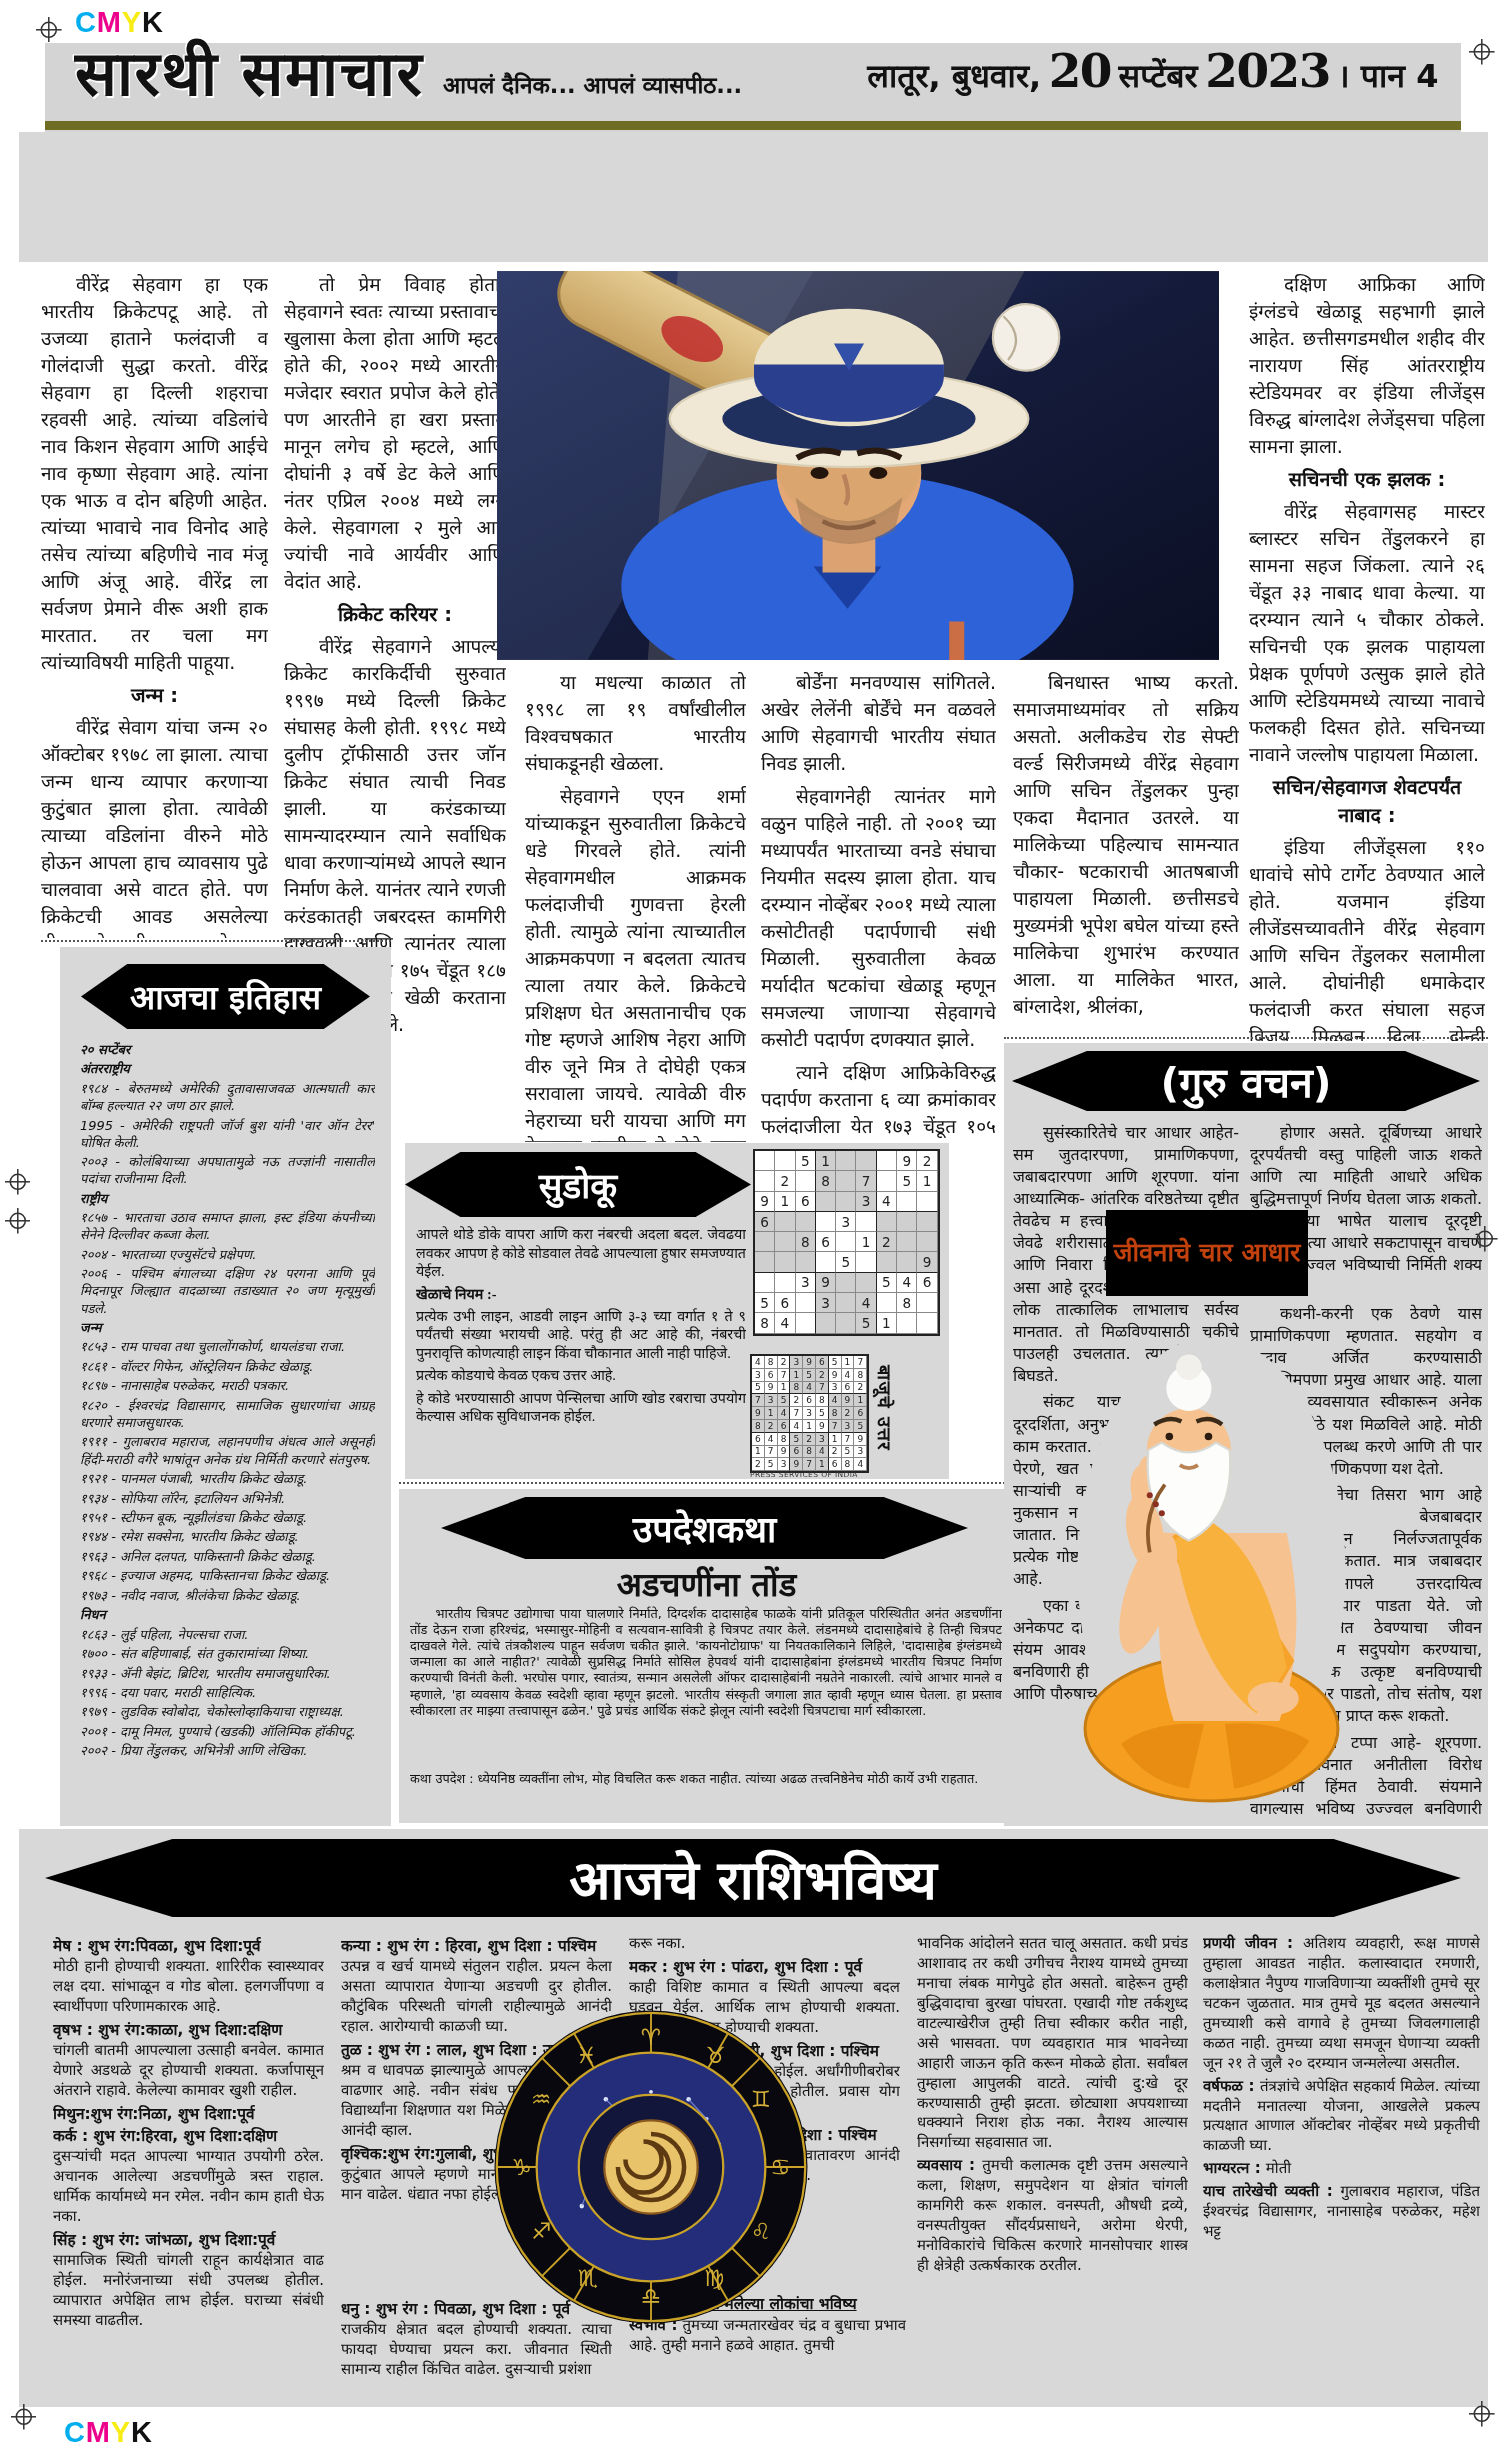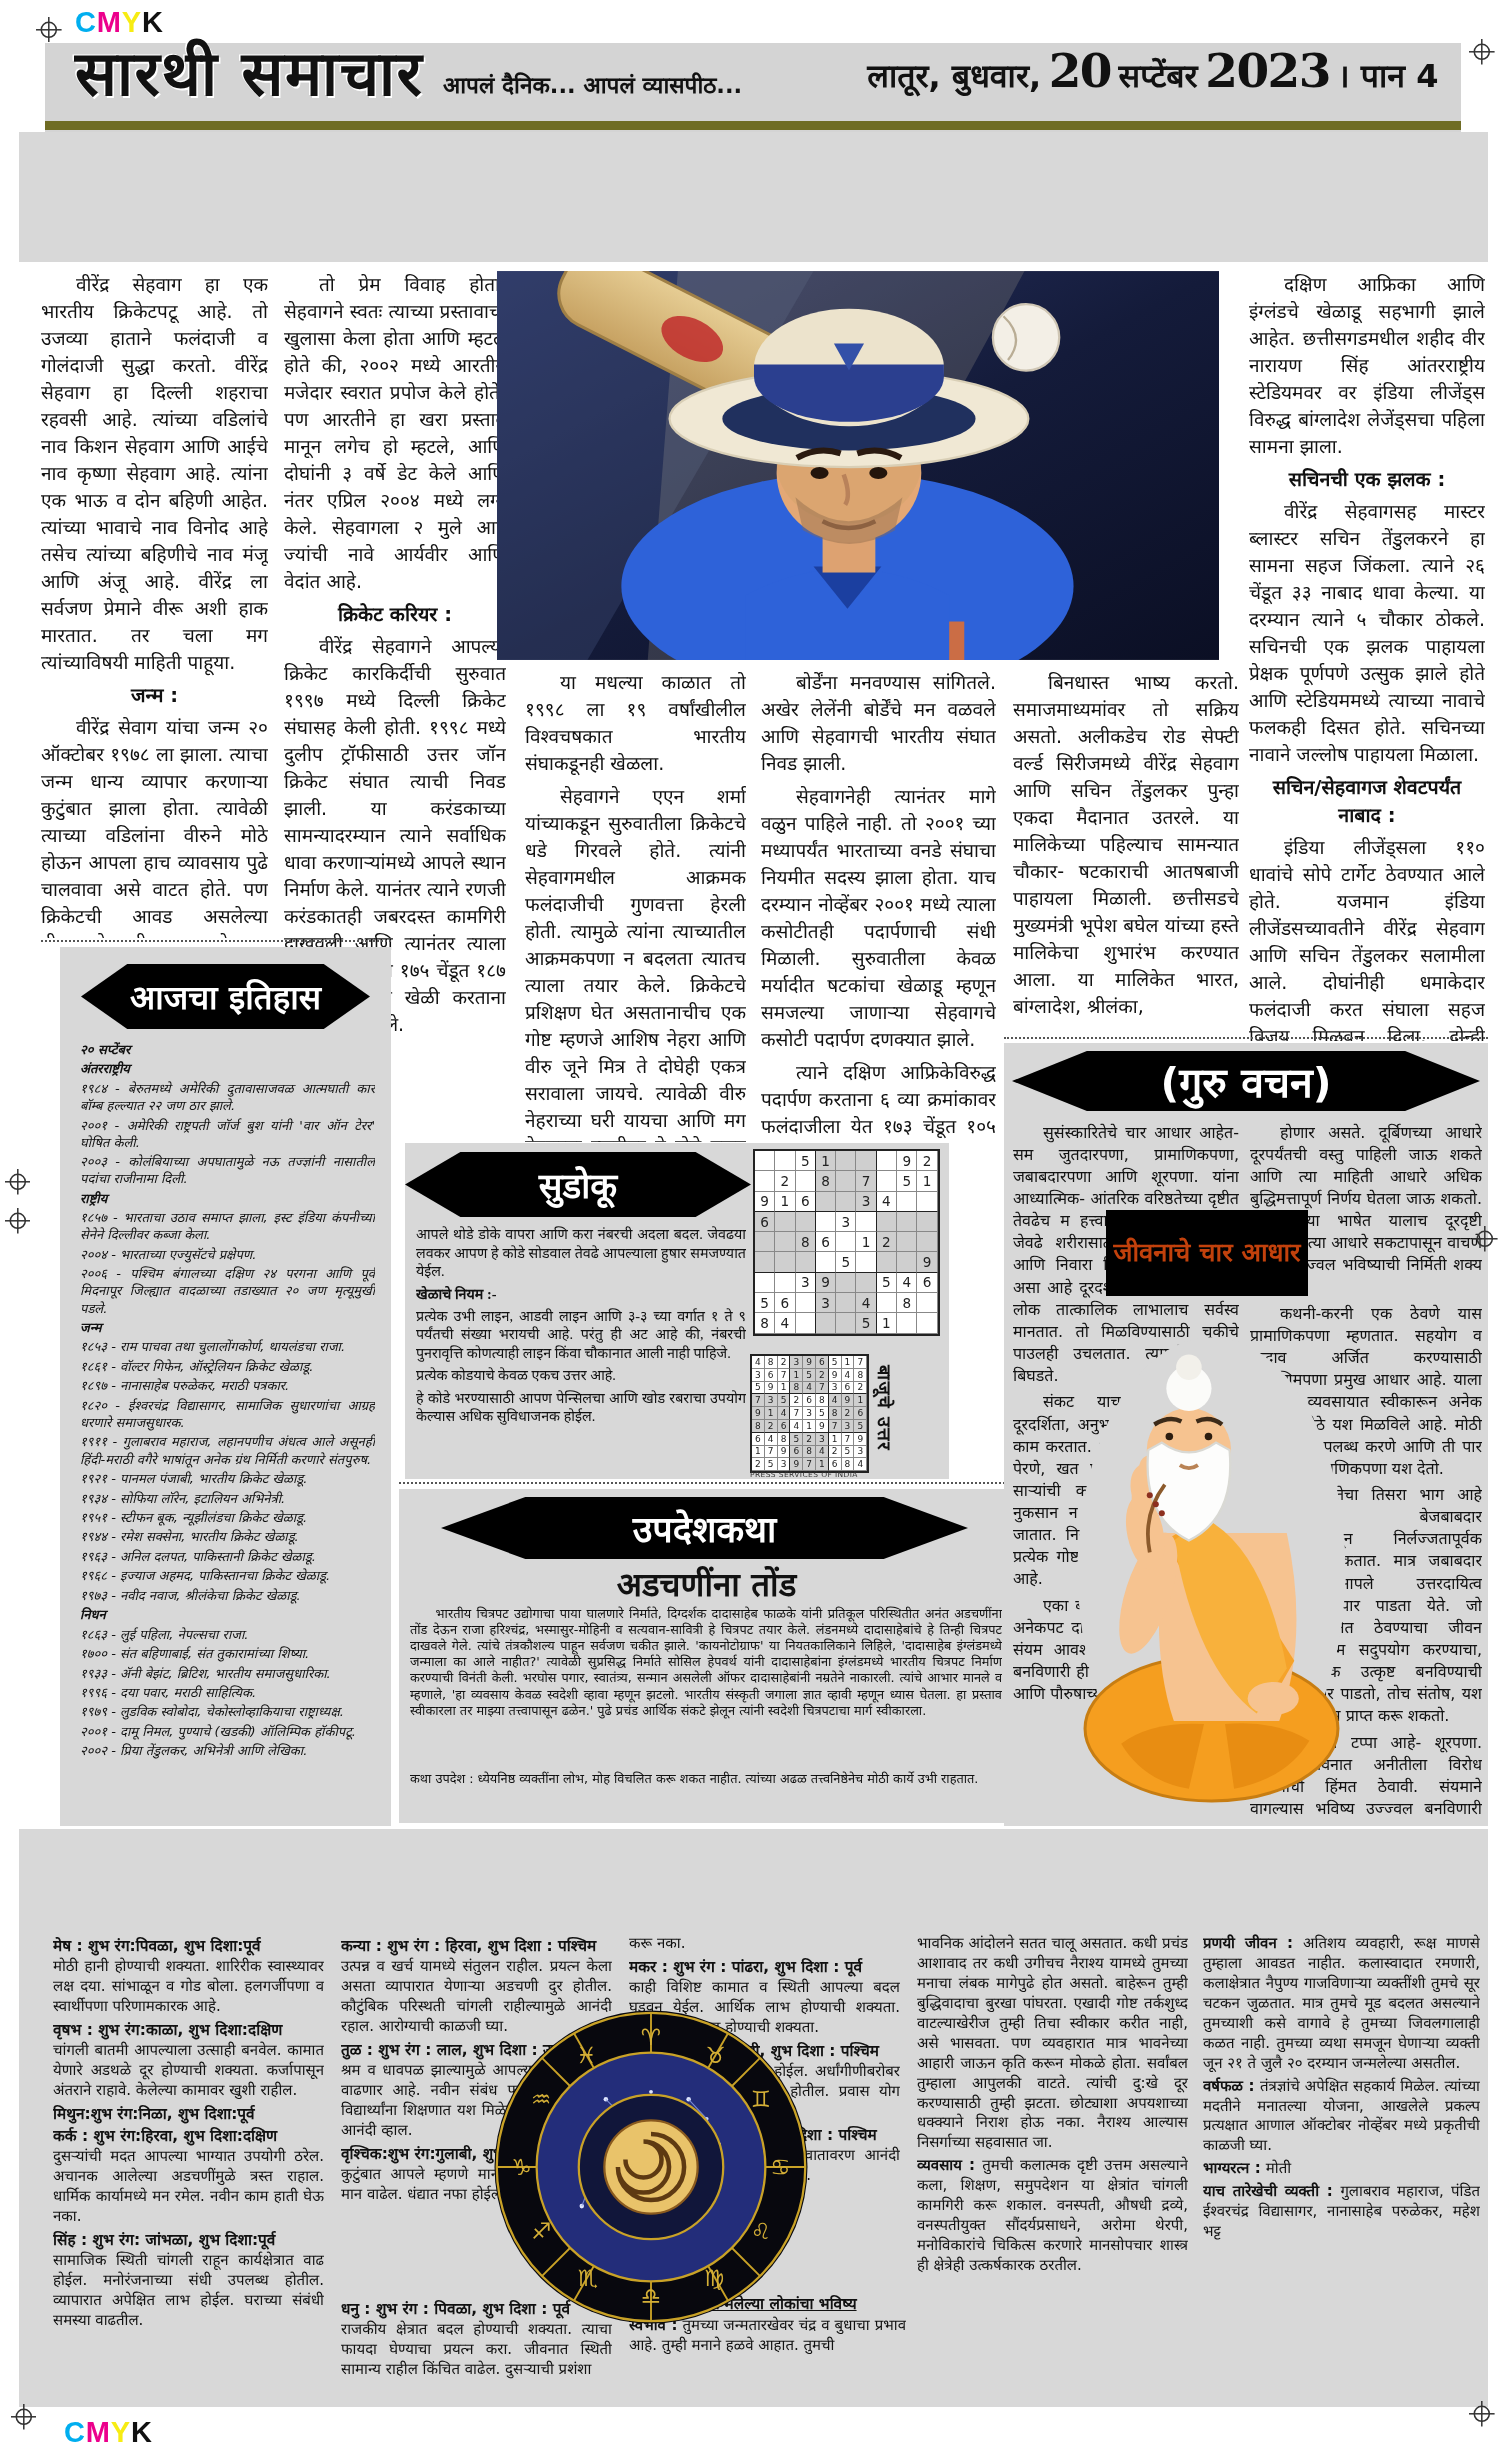--- a/index.html
+++ b/index.html
@@ -194,21 +194,21 @@
   <div class="dashes" style="left:41px;top:940px;width:350px"></div>
   <div class="dashes" style="left:1004px;top:1037px;width:484px"></div>
   <div class="dashes" style="left:399px;top:1482px;width:614px"></div>
 
   <div class="abs gray" style="left:60px;top:947px;width:331px;height:879px"></div>
   <div class="banner" style="left:81px;top:964px;width:289px;height:65px;font-size:33px">आजचा इतिहास</div>
   <div id="history-list">
       <div class="hitem bold">२० सप्टेंबर</div>
       <div class="hitem bold">अंतरराष्ट्रीय</div>
       <div class="hitem">१९८४ - बेरुतमध्ये अमेरिकी दुतावासाजवळ आत्मघाती कार बॉम्ब हल्ल्यात २२ जण ठार झाले.</div>
-      <div class="hitem">२००१ - अमेरिकी राष्ट्रपती जॉर्ज बुश यांनी 'वार ऑन टेरर' घोषित केली.</div>
+      <div class="hitem">1995 - अमेरिकी राष्ट्रपती जॉर्ज बुश यांनी 'वार ऑन टेरर' घोषित केली.</div>
       <div class="hitem">२००३ - कोलंबियाच्या अपघातामुळे नऊ तज्ज्ञांनी नासातील पदांचा राजीनामा दिली.</div>
       <div class="hitem bold">राष्ट्रीय</div>
       <div class="hitem">१८५७ - भारताचा उठाव समाप्त झाला, इस्ट इंडिया कंपनीच्या सेनेने दिल्लीवर कब्जा केला.</div>
       <div class="hitem">२००४ - भारताच्या एज्युसॅटचे प्रक्षेपण.</div>
       <div class="hitem">२००६ - पश्चिम बंगालच्या दक्षिण २४ परगना आणि पूर्व मिदनापूर जिल्ह्यात वादळाच्या तडाख्यात २० जण मृत्यूमुखी पडले.</div>
       <div class="hitem bold">जन्म</div>
       <div class="hitem">१८५३ - राम पाचवा तथा चुलालोंगकोर्ण, थायलंडचा राजा.</div>
       <div class="hitem">१८६१ - वॉल्टर गिफेन, ऑस्ट्रेलियन क्रिकेट खेळाडू.</div>
       <div class="hitem">१८९७ - नानासाहेब परुळेकर, मराठी पत्रकार.</div>
       <div class="hitem">१८२० - ईश्वरचंद्र विद्यासागर, सामाजिक सुधारणांचा आग्रह धरणारे समाजसुधारक.</div>
@@ -450,20 +450,21 @@
     <circle cx="176" cy="172" r="5" fill="#2c1d10"></circle>
     <path d="M138 210 q12 8 24 0" stroke="#b98355" stroke-width="5" fill="none"></path>
     <path d="M118 236 q-30 40 -20 90" stroke="#8c5a2b" stroke-width="5" fill="none"></path>
     <circle cx="98" cy="250" r="4" fill="#8c2f1f"></circle>
       <circle cx="106" cy="262" r="4" fill="#8c2f1f"></circle>
       <circle cx="114" cy="274" r="4" fill="#8c2f1f"></circle>
     <ellipse cx="262" cy="520" rx="34" ry="22" fill="#f6c390"></ellipse>
   </svg>
 
   <div class="abs gray" id="horo-box"></div>
+  <div class="banner banner-wide" style="left:45px;top:1839px;width:1416px;height:78px;font-size:54px">आजचे राशिभविष्य</div>
   <div class="hcol" style="left:53px;top:1934px;width:271px;height:467px">
       <div class="hhead">मेष : शुभ रंग:पिवळा, शुभ दिशा:पूर्व</div>
       <div class="hbody">मोठी हानी होण्याची शक्यता. शारिरीक स्वास्थ्यावर लक्ष दया. सांभाळून व गोड बोला. हलगर्जीपणा व स्वार्थीपणा परिणामकारक आहे.</div>
       <div class="hhead">वृषभ : शुभ रंग:काळा, शुभ दिशा:दक्षिण</div>
       <div class="hbody">चांगली बातमी आपल्याला उत्साही बनवेल. कामात येणारे अडथळे दूर होण्याची शक्यता. कर्जापासून अंतराने राहावे. केलेल्या कामावर खुशी राहील.</div>
       <div class="hhead">मिथुन:शुभ रंग:निळा, शुभ दिशा:पूर्व</div>
       <div class="hhead">कर्क : शुभ रंग:हिरवा, शुभ दिशा:दक्षिण</div>
       <div class="hbody">दुसऱ्यांची मदत आपल्या भाग्यात उपयोगी ठरेल. अचानक आलेल्या अडचणींमुळे त्रस्त राहाल. धार्मिक कार्यामध्ये मन रमेल. नवीन काम हाती घेऊ नका.</div>
       <div class="hhead">सिंह : शुभ रंग: जांभळा, शुभ दिशा:पूर्व</div>
       <div class="hbody">सामाजिक स्थिती चांगली राहून कार्यक्षेत्रात वाढ होईल. मनोरंजनाच्या संधी उपलब्ध होतील. व्यापारात अपेक्षित लाभ होईल. घराच्या संबंधी समस्या वाढतील.</div>

